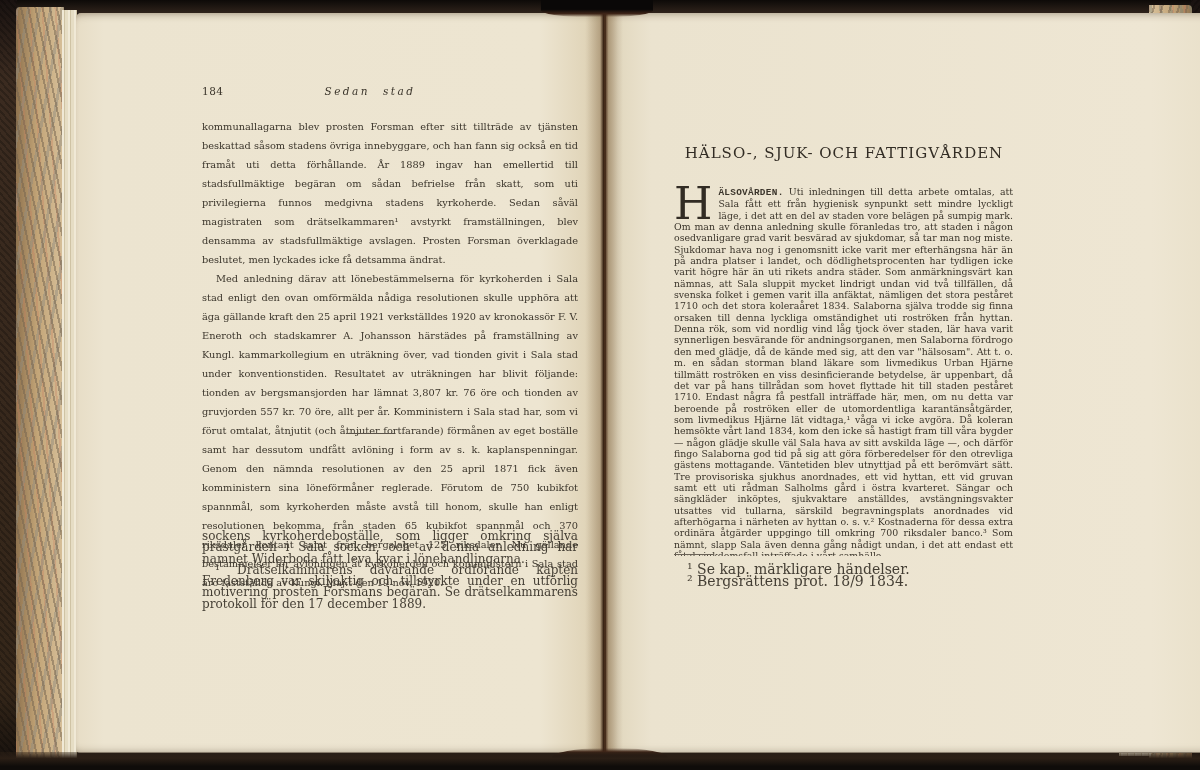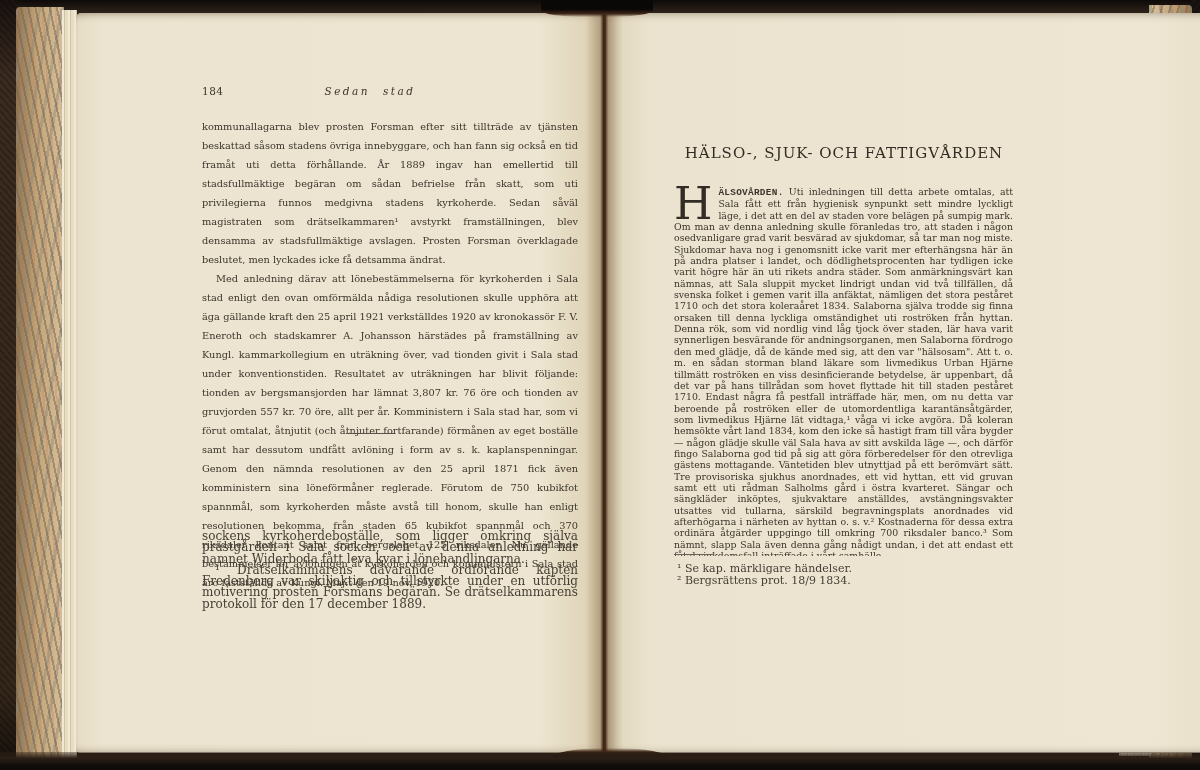--- a/index.html
+++ b/index.html
@@ -65,22 +65,22 @@
   .lp-footnotes p.fn-indent{text-indent:13px;}
 
   
   .chapter-heading{position:absolute;left:62px;top:131px;width:352px;margin:0;text-align:center;
             font-size:15px;font-weight:normal;letter-spacing:1px;color:#322c24;white-space:nowrap;}
   .rp-body{position:absolute;left:68px;top:173px;width:339px;height:370px;overflow:hidden;
             font-size:9.4px;line-height:11.35px;text-align:justify;}
   .dropcap{float:left;font-size:44px;line-height:33px;padding:1px 6px 0 0;color:#322c24;}
   .lead{font-weight:bold;letter-spacing:.3px;font-family:Liberation Mono, monospace;}
   .fn-rule{position:absolute;left:68px;top:541px;width:40px;height:1px;background:#6b6357;}
-  .rp-footnotes{position:absolute;left:54px;top:550px;width:339px;padding-left:17px;
-            font-size:11px;line-height:12px;color:#443e34;}
+  .rp-footnotes{position:absolute;left:64px;top:550px;width:339px;padding-left:17px;
+            font-size:14px;line-height:12px;color:#443e34;}
   .rp-footnotes p{margin:0;}
 </style>
 </head>
 <body>
 
 <div class="scene">
 
   <div class="top-band"></div>
   <div class="cover-left"></div>
   <div class="cover-right"></div>

